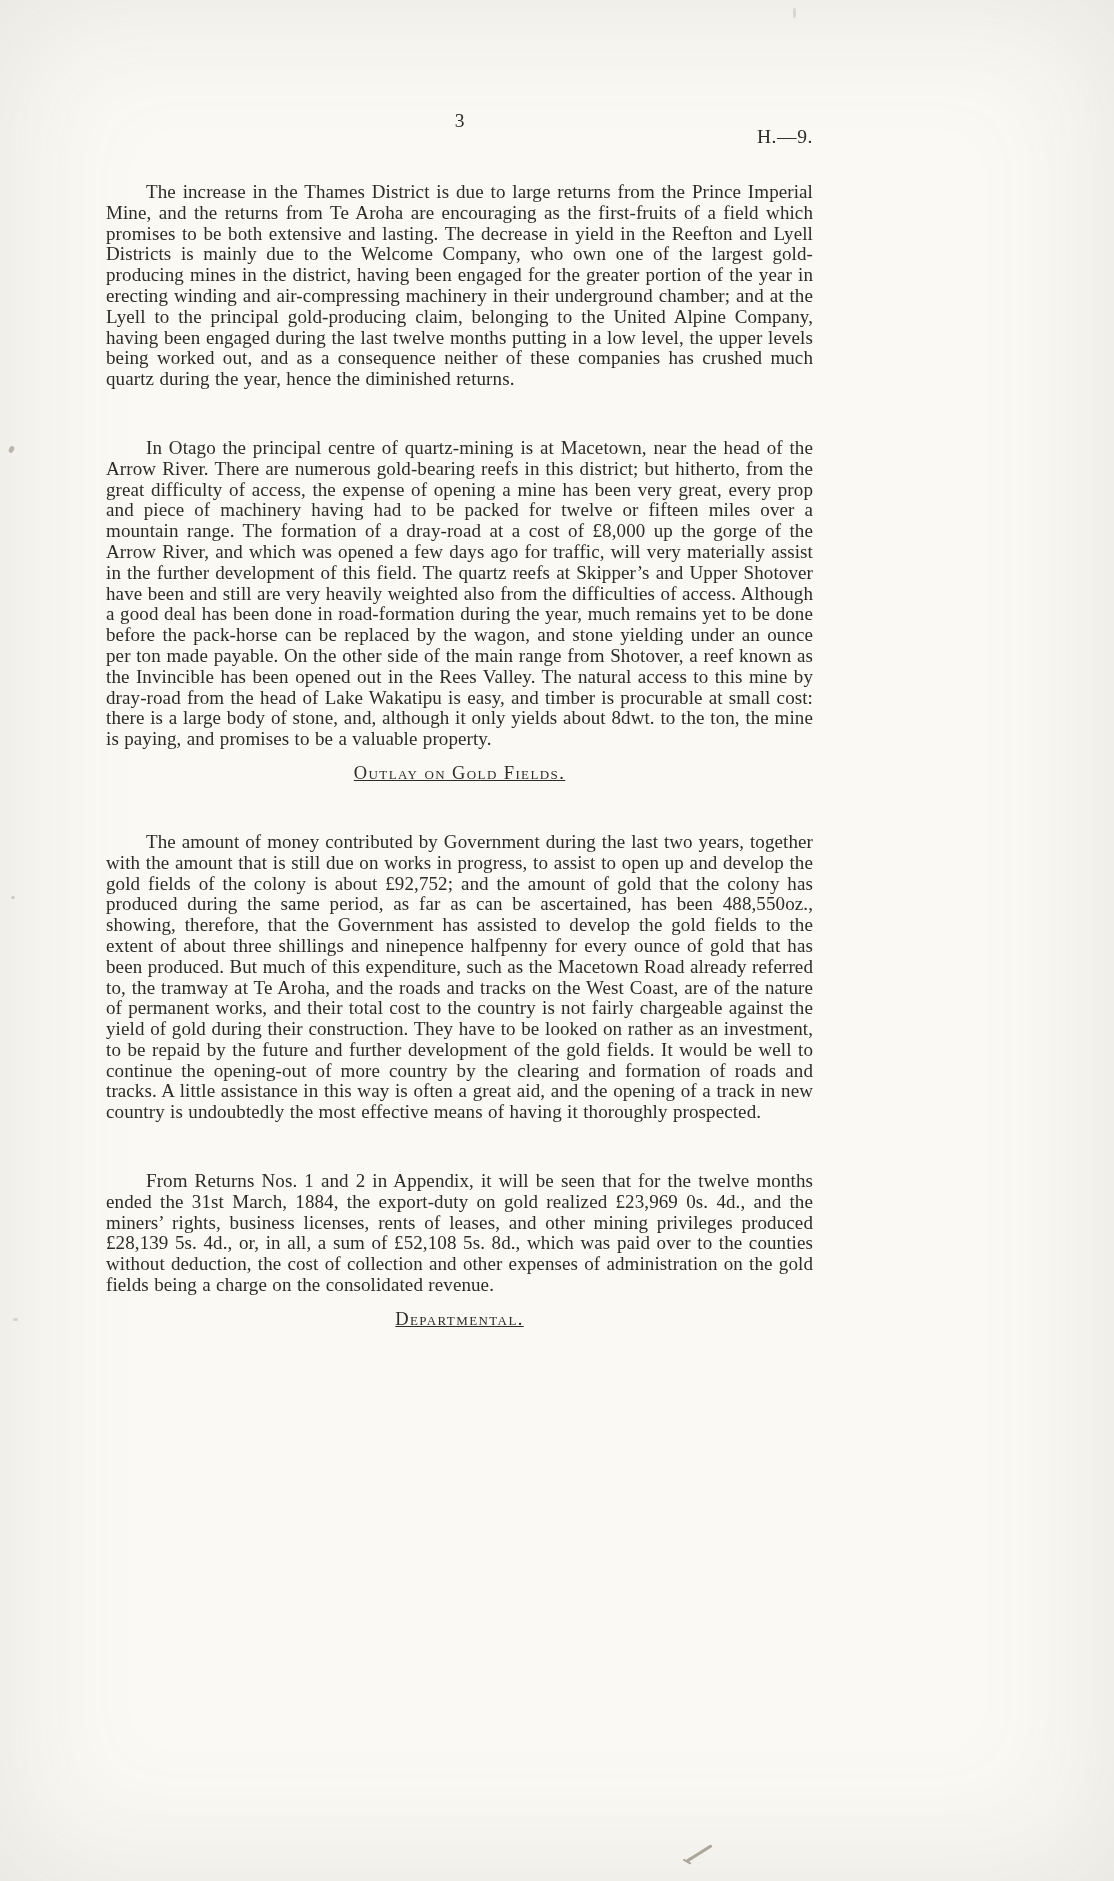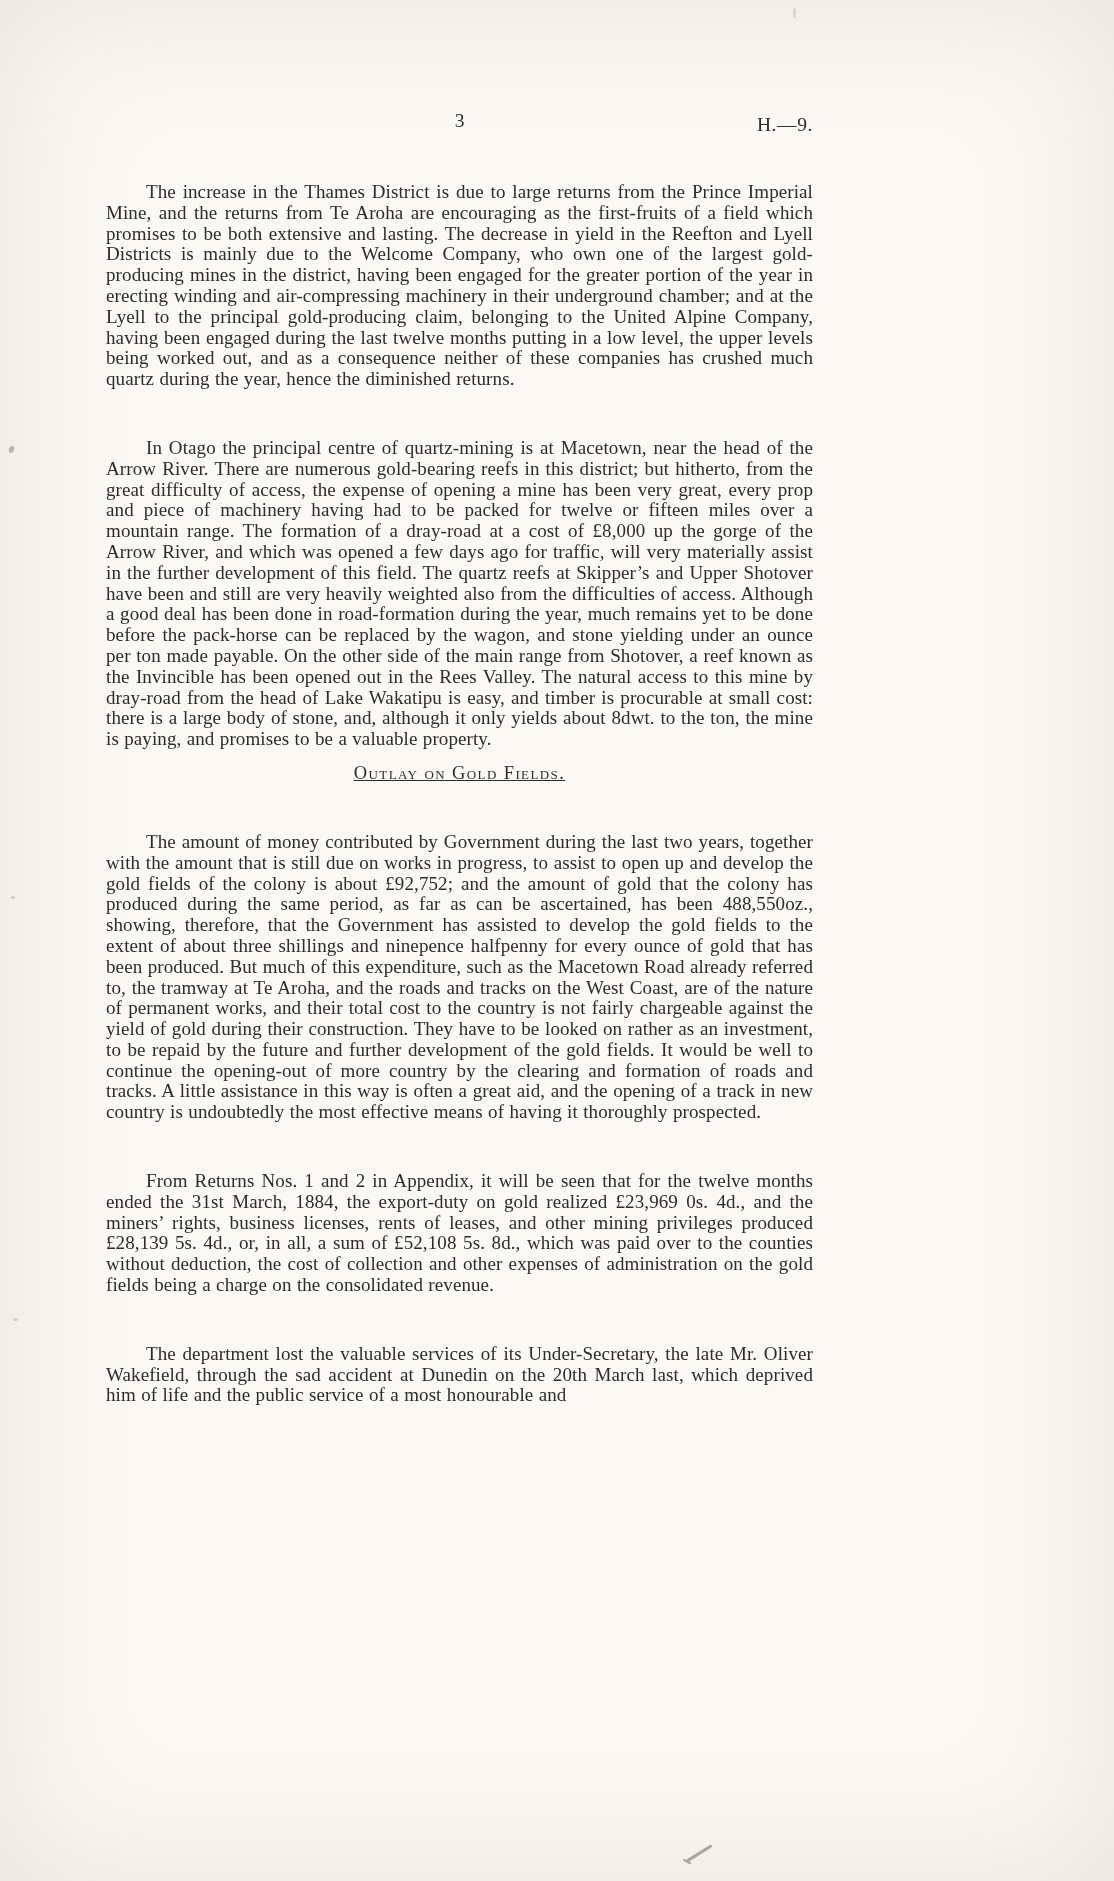--- a/index.html
+++ b/index.html
@@ -33,21 +33,21 @@
   }
   .runhead .pageno {
     position: absolute;
     left: 0;
     right: 0;
     text-align: center;
   }
   .runhead .doccode {
     position: absolute;
     right: 0;
-    top: 4px;
+    top: 16px;
     letter-spacing: 0.6px;
   }
   p.para {
     font-size: 19px;
     line-height: 20.8px;
     text-align: justify;
     text-indent: 40px;
     letter-spacing: 0.1px;
     word-spacing: 0.5px;
     margin-top: 48px;
@@ -109,22 +109,22 @@
 
   <p class="para">In Otago the principal centre of quartz-mining is at Macetown, near the head of the Arrow River.  There are numerous gold-bearing reefs in this district; but hitherto, from the great difficulty of access, the expense of opening a mine has been very great, every prop and piece of machinery having had to be packed for twelve or fifteen miles over a mountain range.  The formation of a dray-road at a cost of £8,000 up the gorge of the Arrow River, and which was opened a few days ago for traffic, will very materially assist in the further development of this field.  The quartz reefs at Skipper’s and Upper Shotover have been and still are very heavily weighted also from the difficulties of access. Although a good deal has been done in road-formation during the year, much remains yet to be done before the pack-horse can be replaced by the wagon, and stone yielding under an ounce per ton made payable.  On the other side of the main range from Shotover, a reef known as the Invincible has been opened out in the Rees Valley.  The natural access to this mine by dray-road from the head of Lake Wakatipu is easy, and timber is procurable at small cost: there is a large body of stone, and, although it only yields about 8dwt. to the ton, the mine is paying, and promises to be a valuable property.</p>
 
   <h2 class="heading">Outlay on Gold Fields.</h2>
 
   <p class="para">The amount of money contributed by Government during the last two years, together with the amount that is still due on works in progress, to assist to open up and develop the gold fields of the colony is about £92,752; and the amount of gold that the colony has produced during the same period, as far as can be ascertained, has been 488,550oz., showing, therefore, that the Government has assisted to develop the gold fields to the extent of about three shillings and ninepence halfpenny for every ounce of gold that has been produced.  But much of this expenditure, such as the Macetown Road already referred to, the tramway at Te Aroha, and the roads and tracks on the West Coast, are of the nature of permanent works, and their total cost to the country is not fairly chargeable against the yield of gold during their construction.  They have to be looked on rather as an investment, to be repaid by the future and further development of the gold fields.  It would be well to continue the opening-out of more country by the clearing and formation of roads and tracks.  A little assistance in this way is often a great aid, and the opening of a track in new country is undoubtedly the most effective means of having it thoroughly prospected.</p>
 
 
   <p class="para">From Returns Nos. 1 and 2 in Appendix, it will be seen that for the twelve months ended the 31st March, 1884, the export-duty on gold realized £23,969 0s. 4d., and the miners’ rights, business licenses, rents of leases, and other mining privileges produced £28,139 5s. 4d., or, in all, a sum of £52,108 5s. 8d., which was paid over to the counties without deduction, the cost of collection and other expenses of administration on the gold fields being a charge on the consolidated revenue.</p>
 
+  <h2 class="heading">Departmental.</h2>
 
-  <p class="para">The department lost the valuable services of its Under-Secretary, the late Mr. Oliver Wakefield, through the sad accident at Dunedin on the 20th March last, which deprived him of life and the public service of a most honourable and</p>
 
 </div>
 
 <div class="speck s1"></div>
 <div class="speck s2"></div>
 <div class="speck s3"></div>
 <div class="speck s4"></div>
 <div class="pen-mark"></div>
 
 </body></html>

